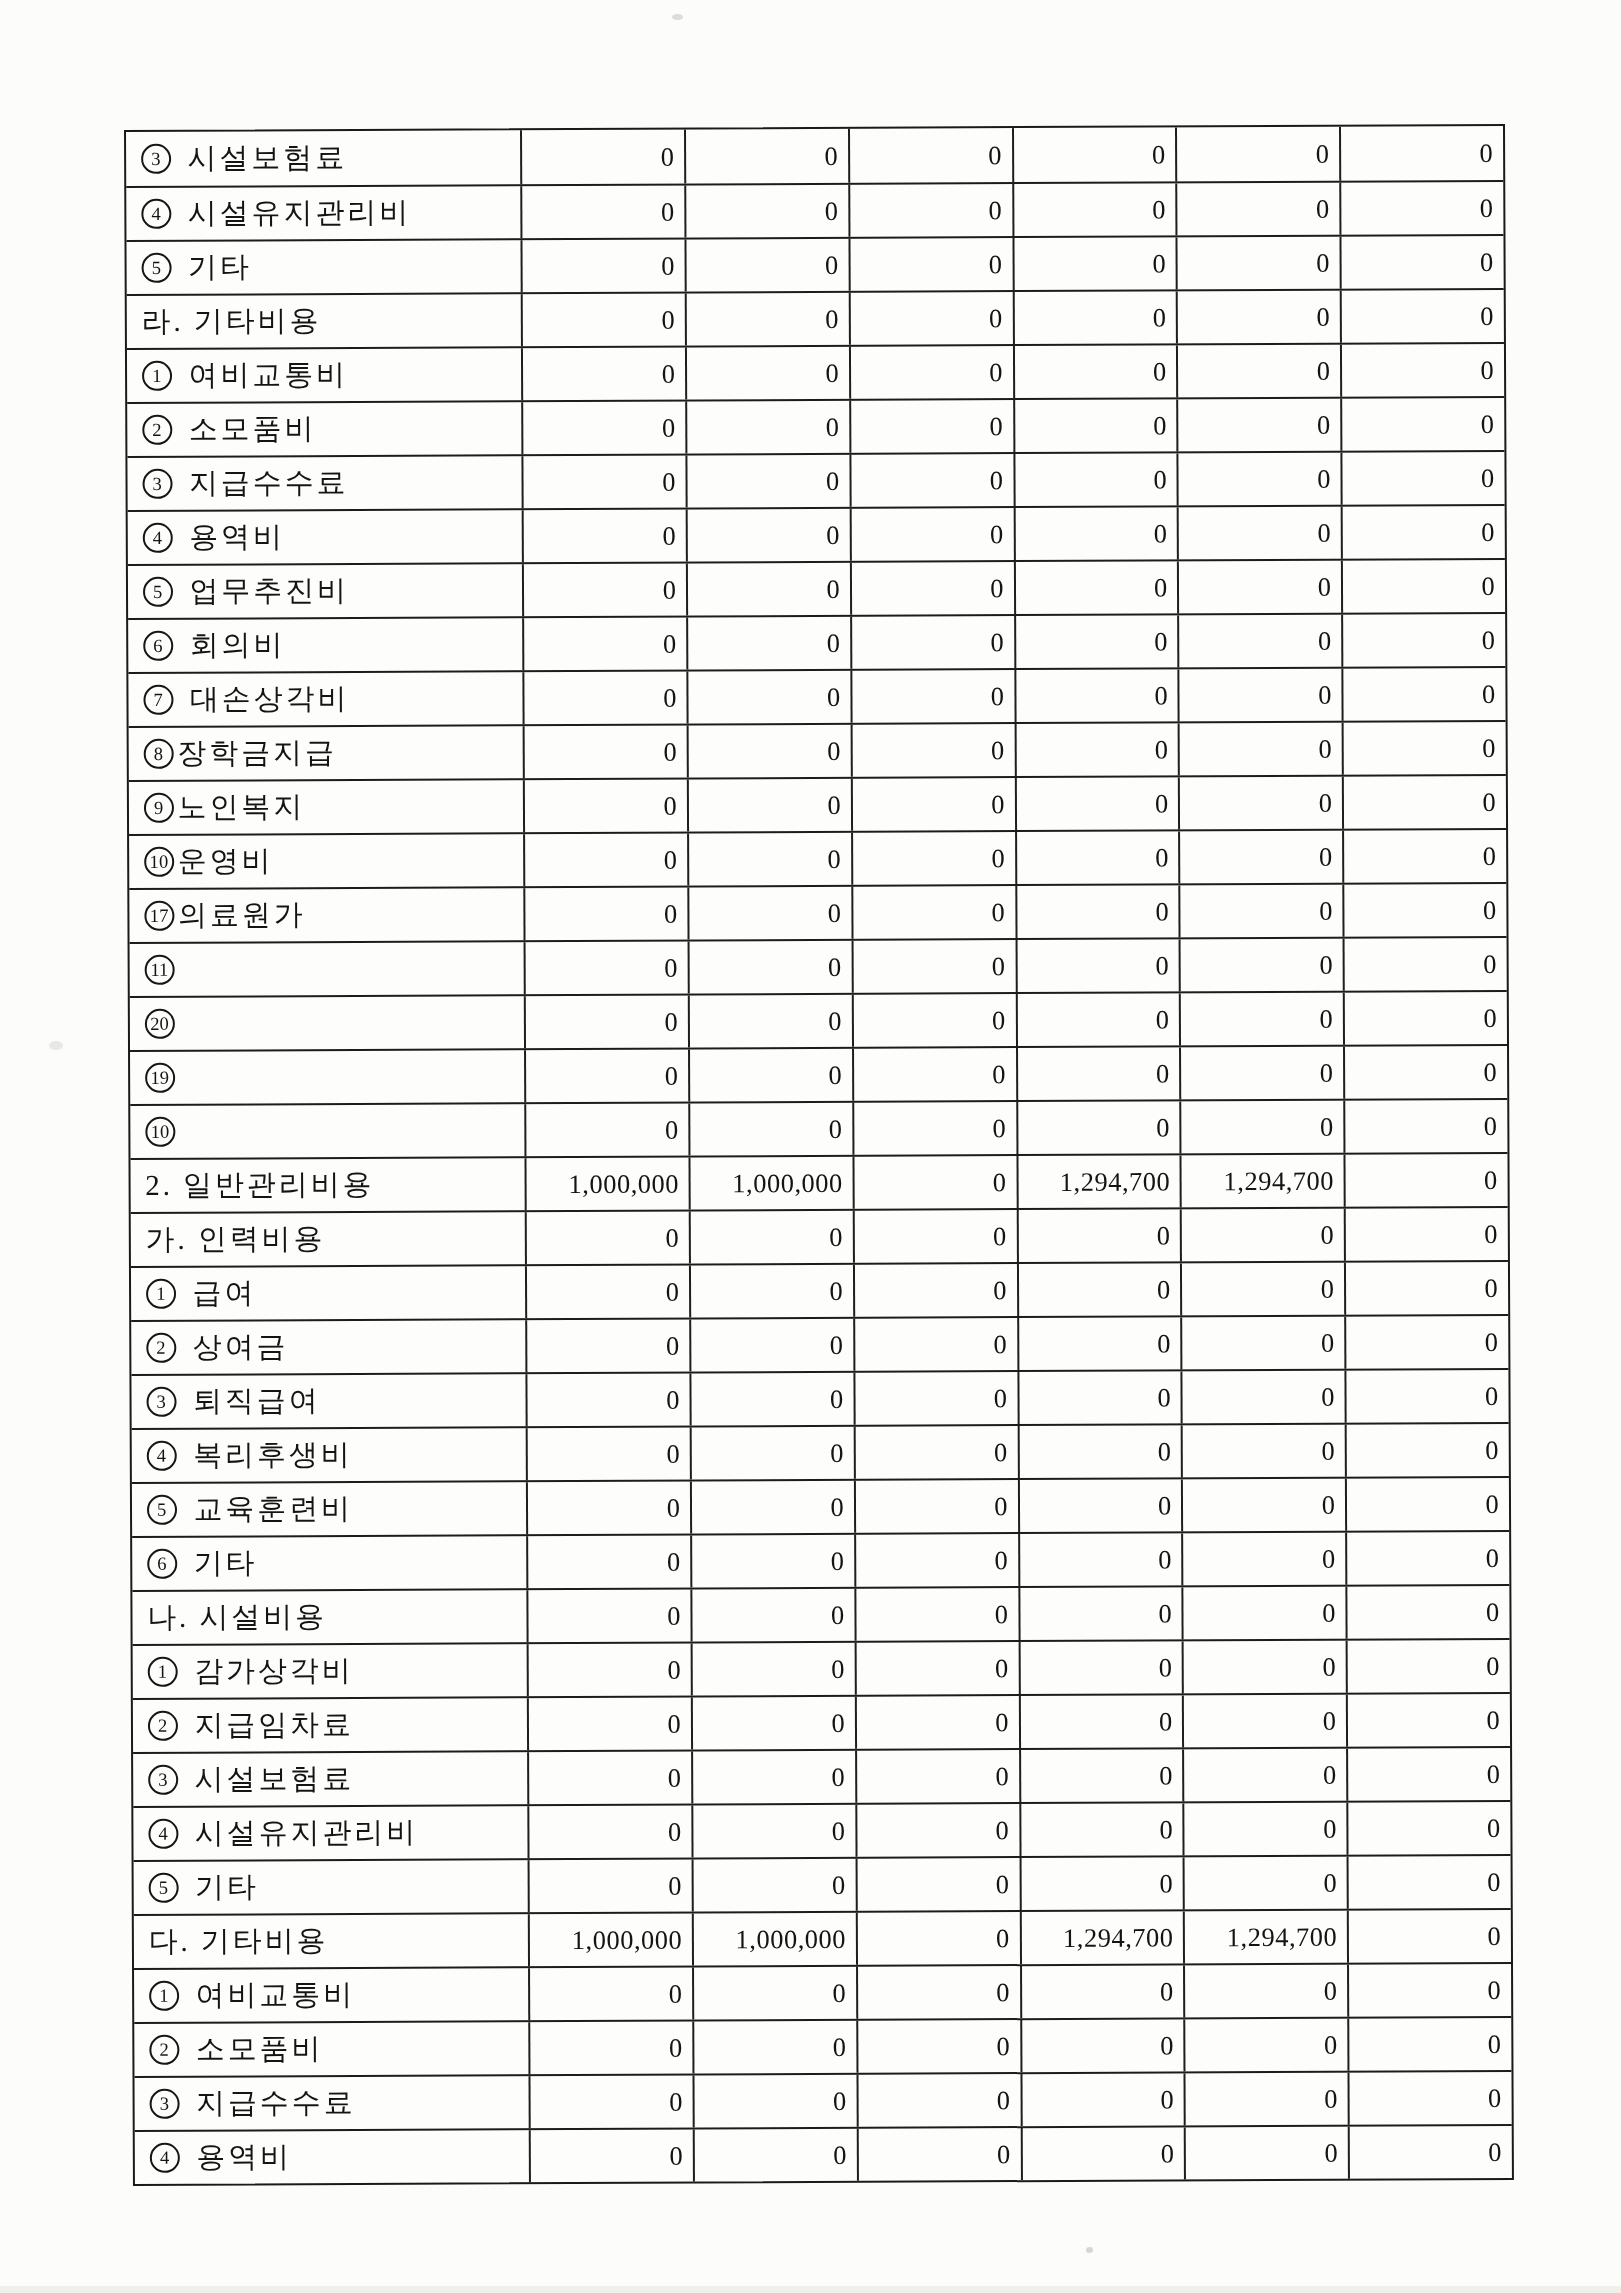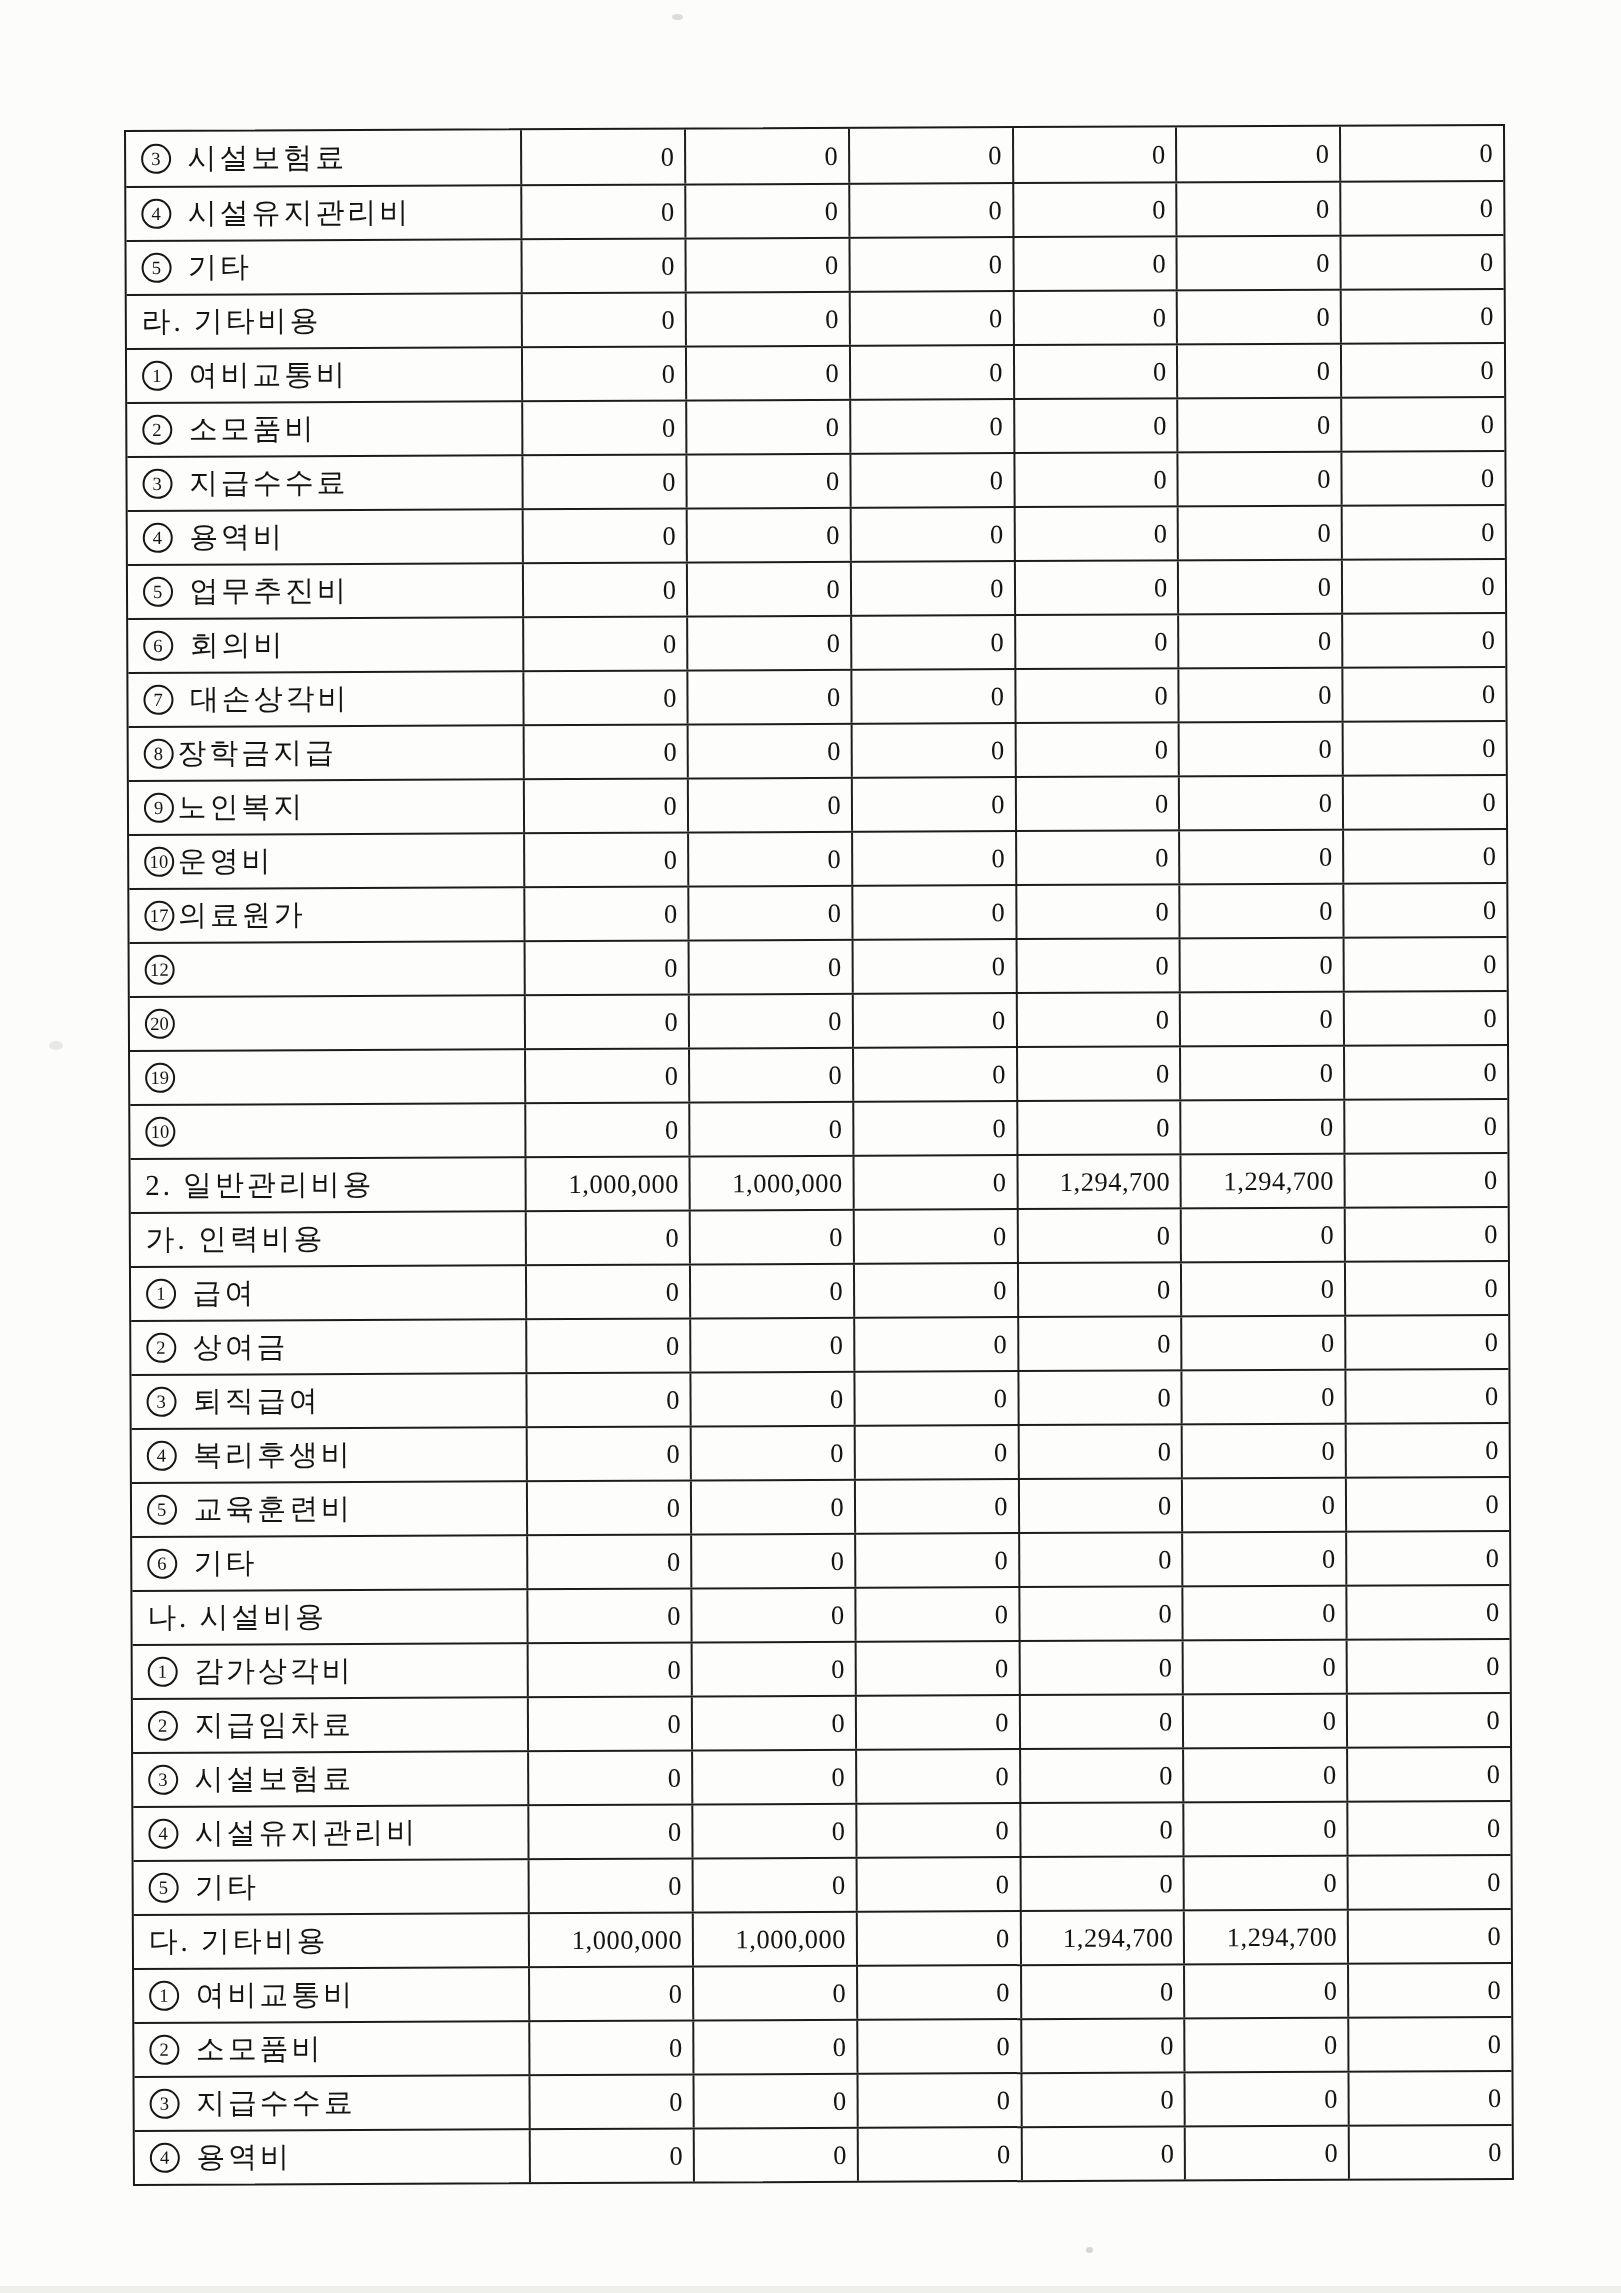--- a/index.html
+++ b/index.html
@@ -225,21 +225,21 @@
         <div class="cell label"><span class="cnum tight">17</span>의료원가</div>
         <div class="cell value">0</div>
         <div class="cell value">0</div>
         <div class="cell value">0</div>
         <div class="cell value">0</div>
         <div class="cell value">0</div>
         <div class="cell value">0</div>
       </div>
       <div class="row">
         <div class="cell label">
-          <span class="cnum tight">12</span>
+          <span class="cnum tight">11</span>
         </div>
         <div class="cell value">0</div>
         <div class="cell value">0</div>
         <div class="cell value">0</div>
         <div class="cell value">0</div>
         <div class="cell value">0</div>
         <div class="cell value">0</div>
       </div>
       <div class="row">
         <div class="cell label">

